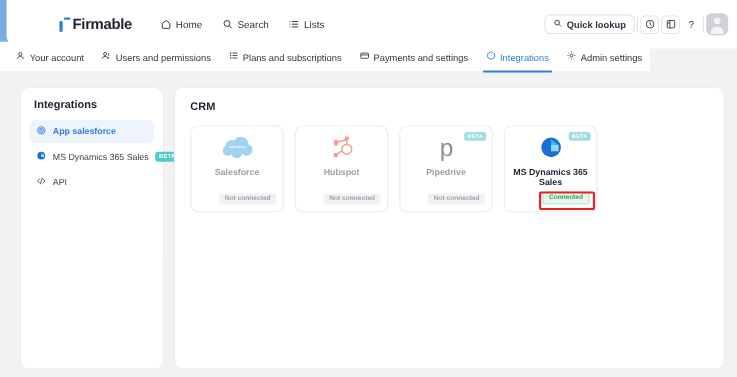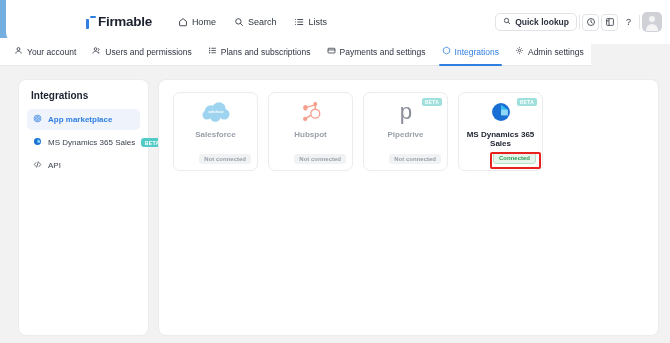--- a/index.html
+++ b/index.html
@@ -18,21 +18,21 @@
       #74aee0 0%, #7fb0e2 8%, #9aa8e0 20%, #b79ddb 29%,
       #d396cf 38%, #ef8fb7 50%, #f28aa4 62%,
       #f09088 76%, #ef9a6e 88%, #eea256 100%);
   }
 
   
   .header {
     position: absolute; left: 6px; top: 0; right: 0; height: 44px;
     background: #ffffff;
     border-bottom-left-radius: 12px;
-    display: flex; align-items: center; padding-left: 32px;
+    display: flex; align-items: center;
   }
 
   .logo-wrap {
     display: flex; align-items: center;
     margin-left: 48px;
     gap: 2px;
   }
   .logo-mark {
     position: relative; width: 10px; height: 13px;
   }
@@ -321,21 +321,21 @@
       <div class="sidebar-title">Integrations</div>
 
       <div class="side-item active">
         <span>
           <svg width="9" height="9" viewBox="0 0 16 16" fill="none" stroke="#2f7fe0" stroke-width="1.3">
             <circle cx="8" cy="8" r="6"></circle>
               <circle cx="8" cy="8" r="3.6"></circle>
               <circle cx="8" cy="8" r="1.4"></circle>
           </svg>
         </span>
-        <span class="label">App marketplace</span>
+        <span class="label">App salesforce</span>
       </div>
 
       <div class="side-item">
         <span>
           <svg width="9" height="9" viewBox="0 0 16 16">
             <circle cx="8" cy="8" r="6.2" fill="#1a6fd4"></circle>
             <path d="M8 3.2 12.6 6.6 8 10V3.2z" fill="#4ec3f0"></path>
             <path d="M8 6.6h4.6V10H8z" fill="#9fe0f7"></path>
           </svg>
         </span>
@@ -347,20 +347,21 @@
         <span>
           <svg width="9" height="9" viewBox="0 0 16 16" fill="none" stroke="#3b4150" stroke-width="1.3" stroke-linecap="round">
             <path d="M5.2 4.6 2.2 8l3 3.4M10.8 4.6 13.8 8l-3 3.4M9.3 3.2 6.7 12.8"></path>
           </svg>
         </span>
         <span class="label">API</span>
       </div>
     </div>
 
     <div class="panel content">
+      <div class="section-title">CRM</div>
 
       <div class="cards">
 
         <div class="card">
           <div class="card-logo">
             <svg width="30" height="22" viewBox="0 0 40 28">
               <g fill="#9ed4f0">
                 <circle cx="13" cy="13" r="8"></circle>
                   <circle cx="24" cy="10" r="9"></circle>
                 <circle cx="31" cy="17" r="7"></circle>

